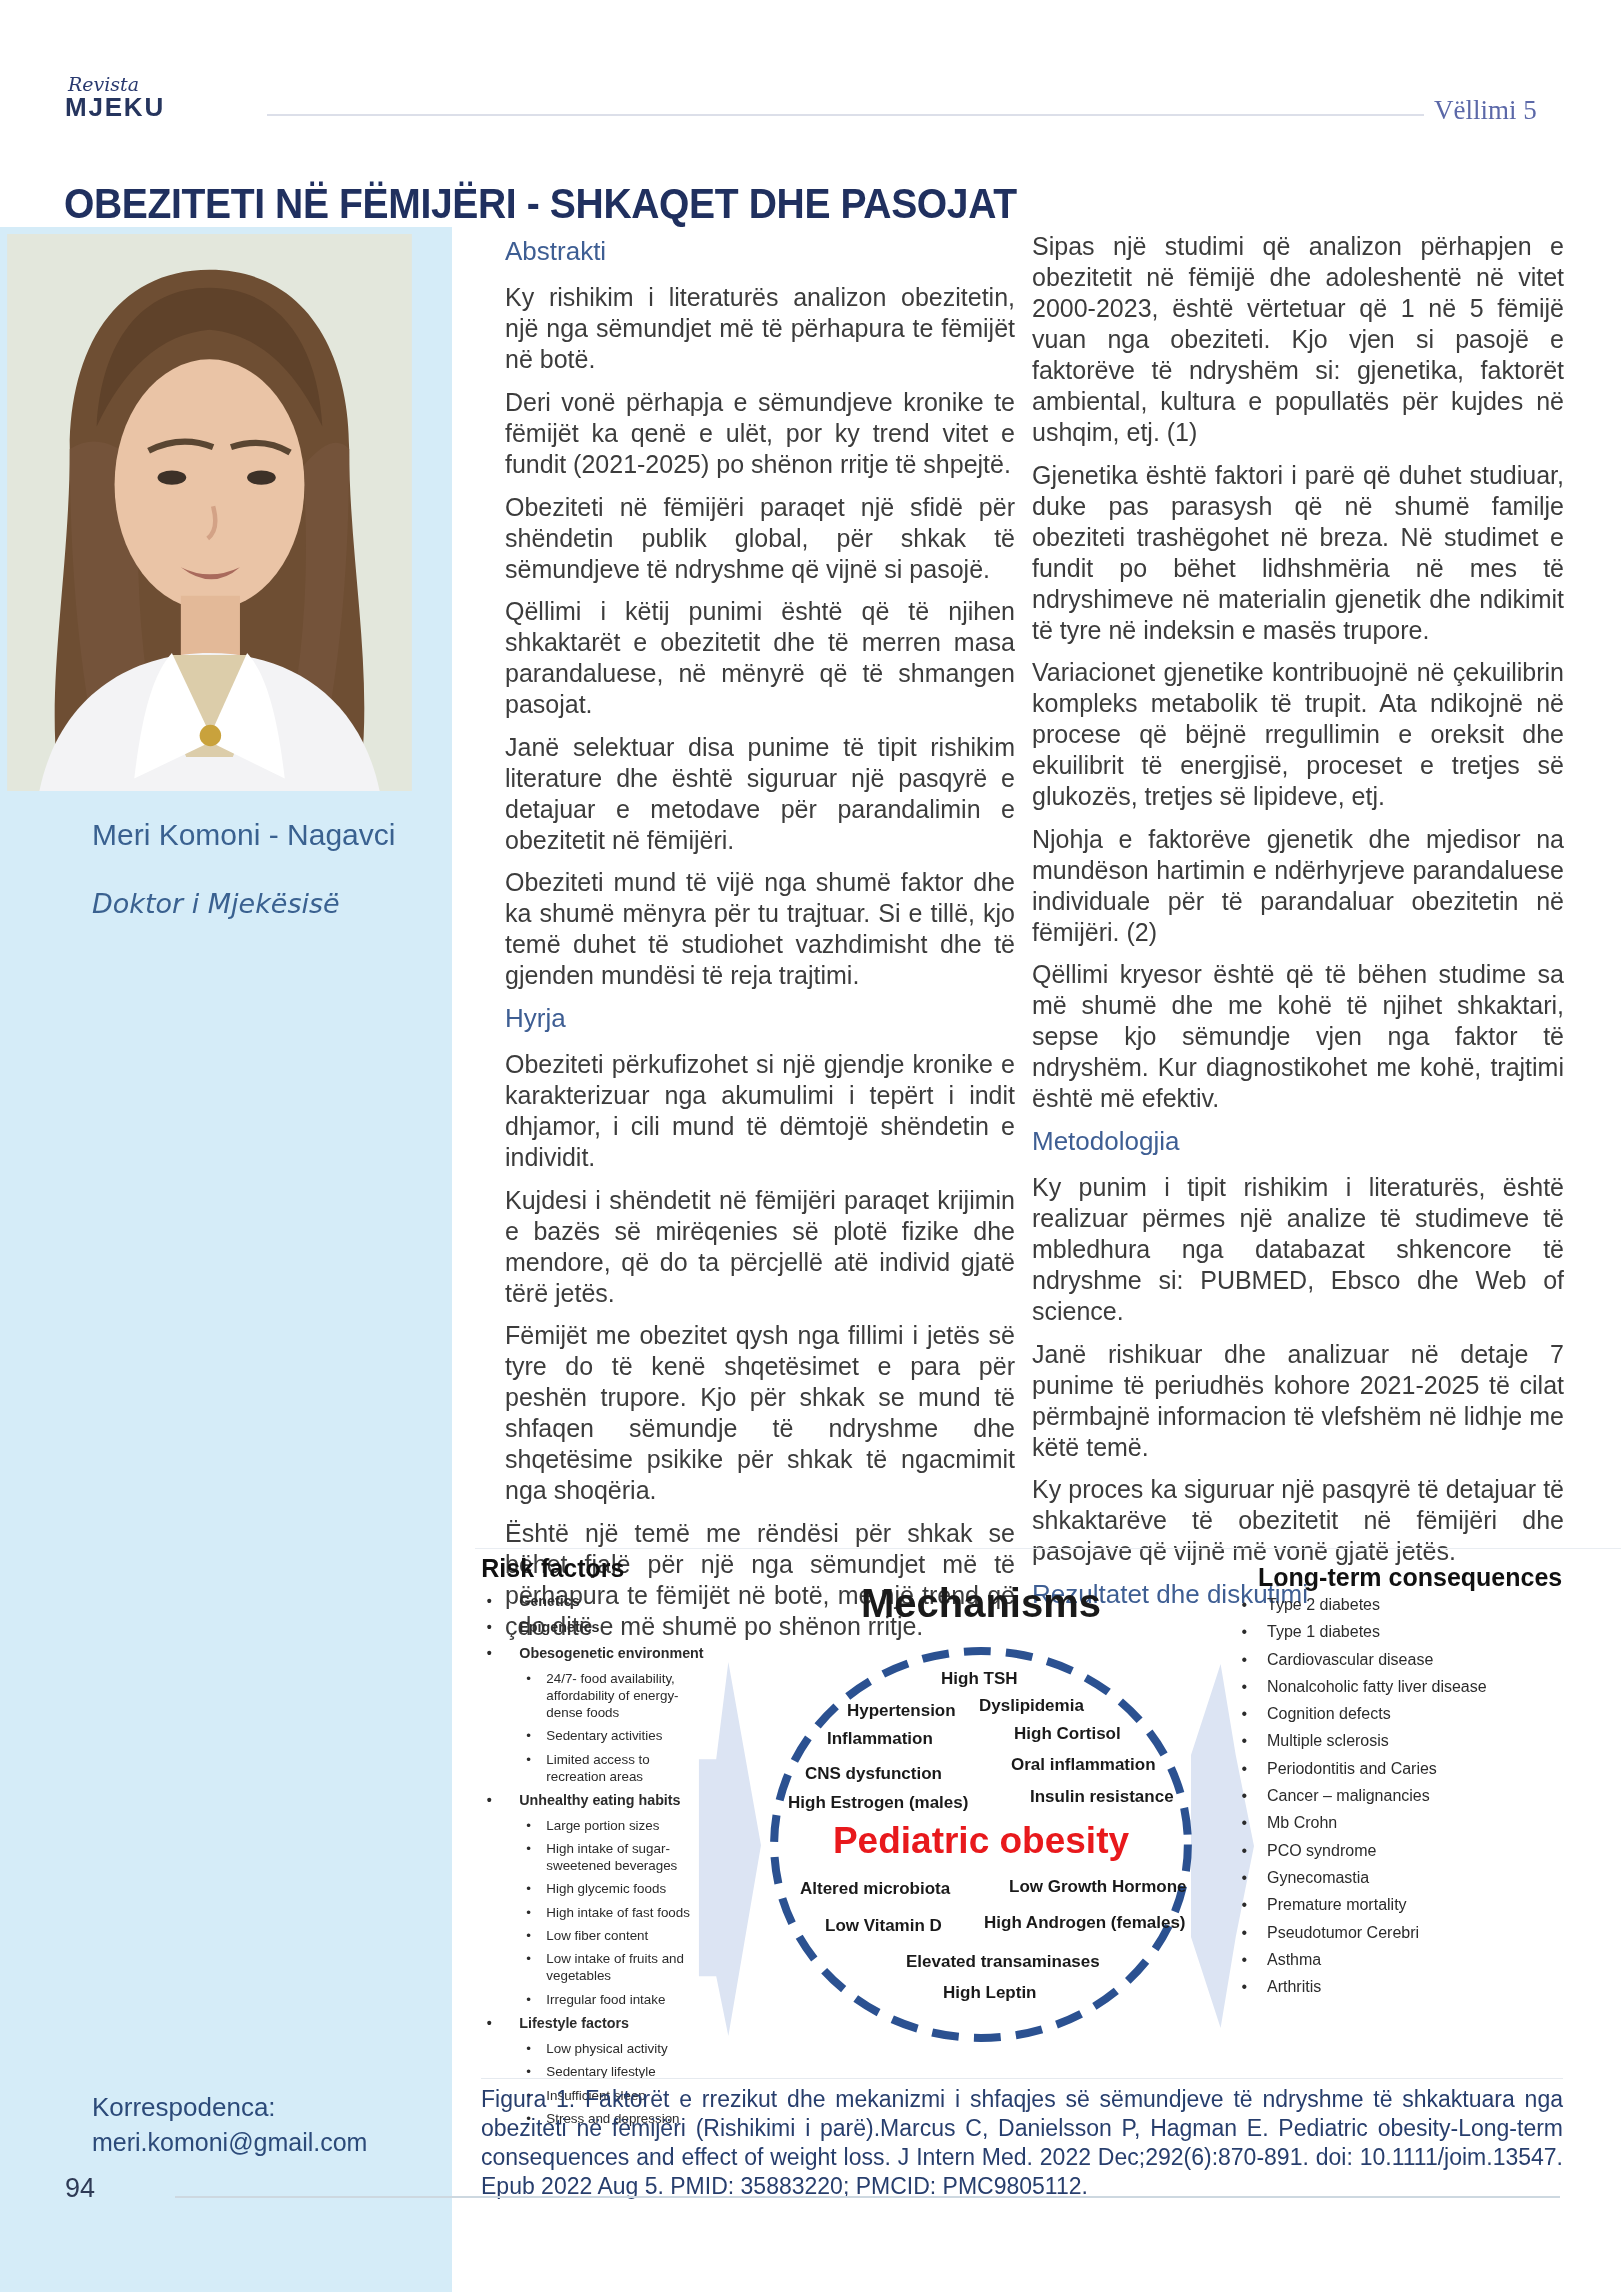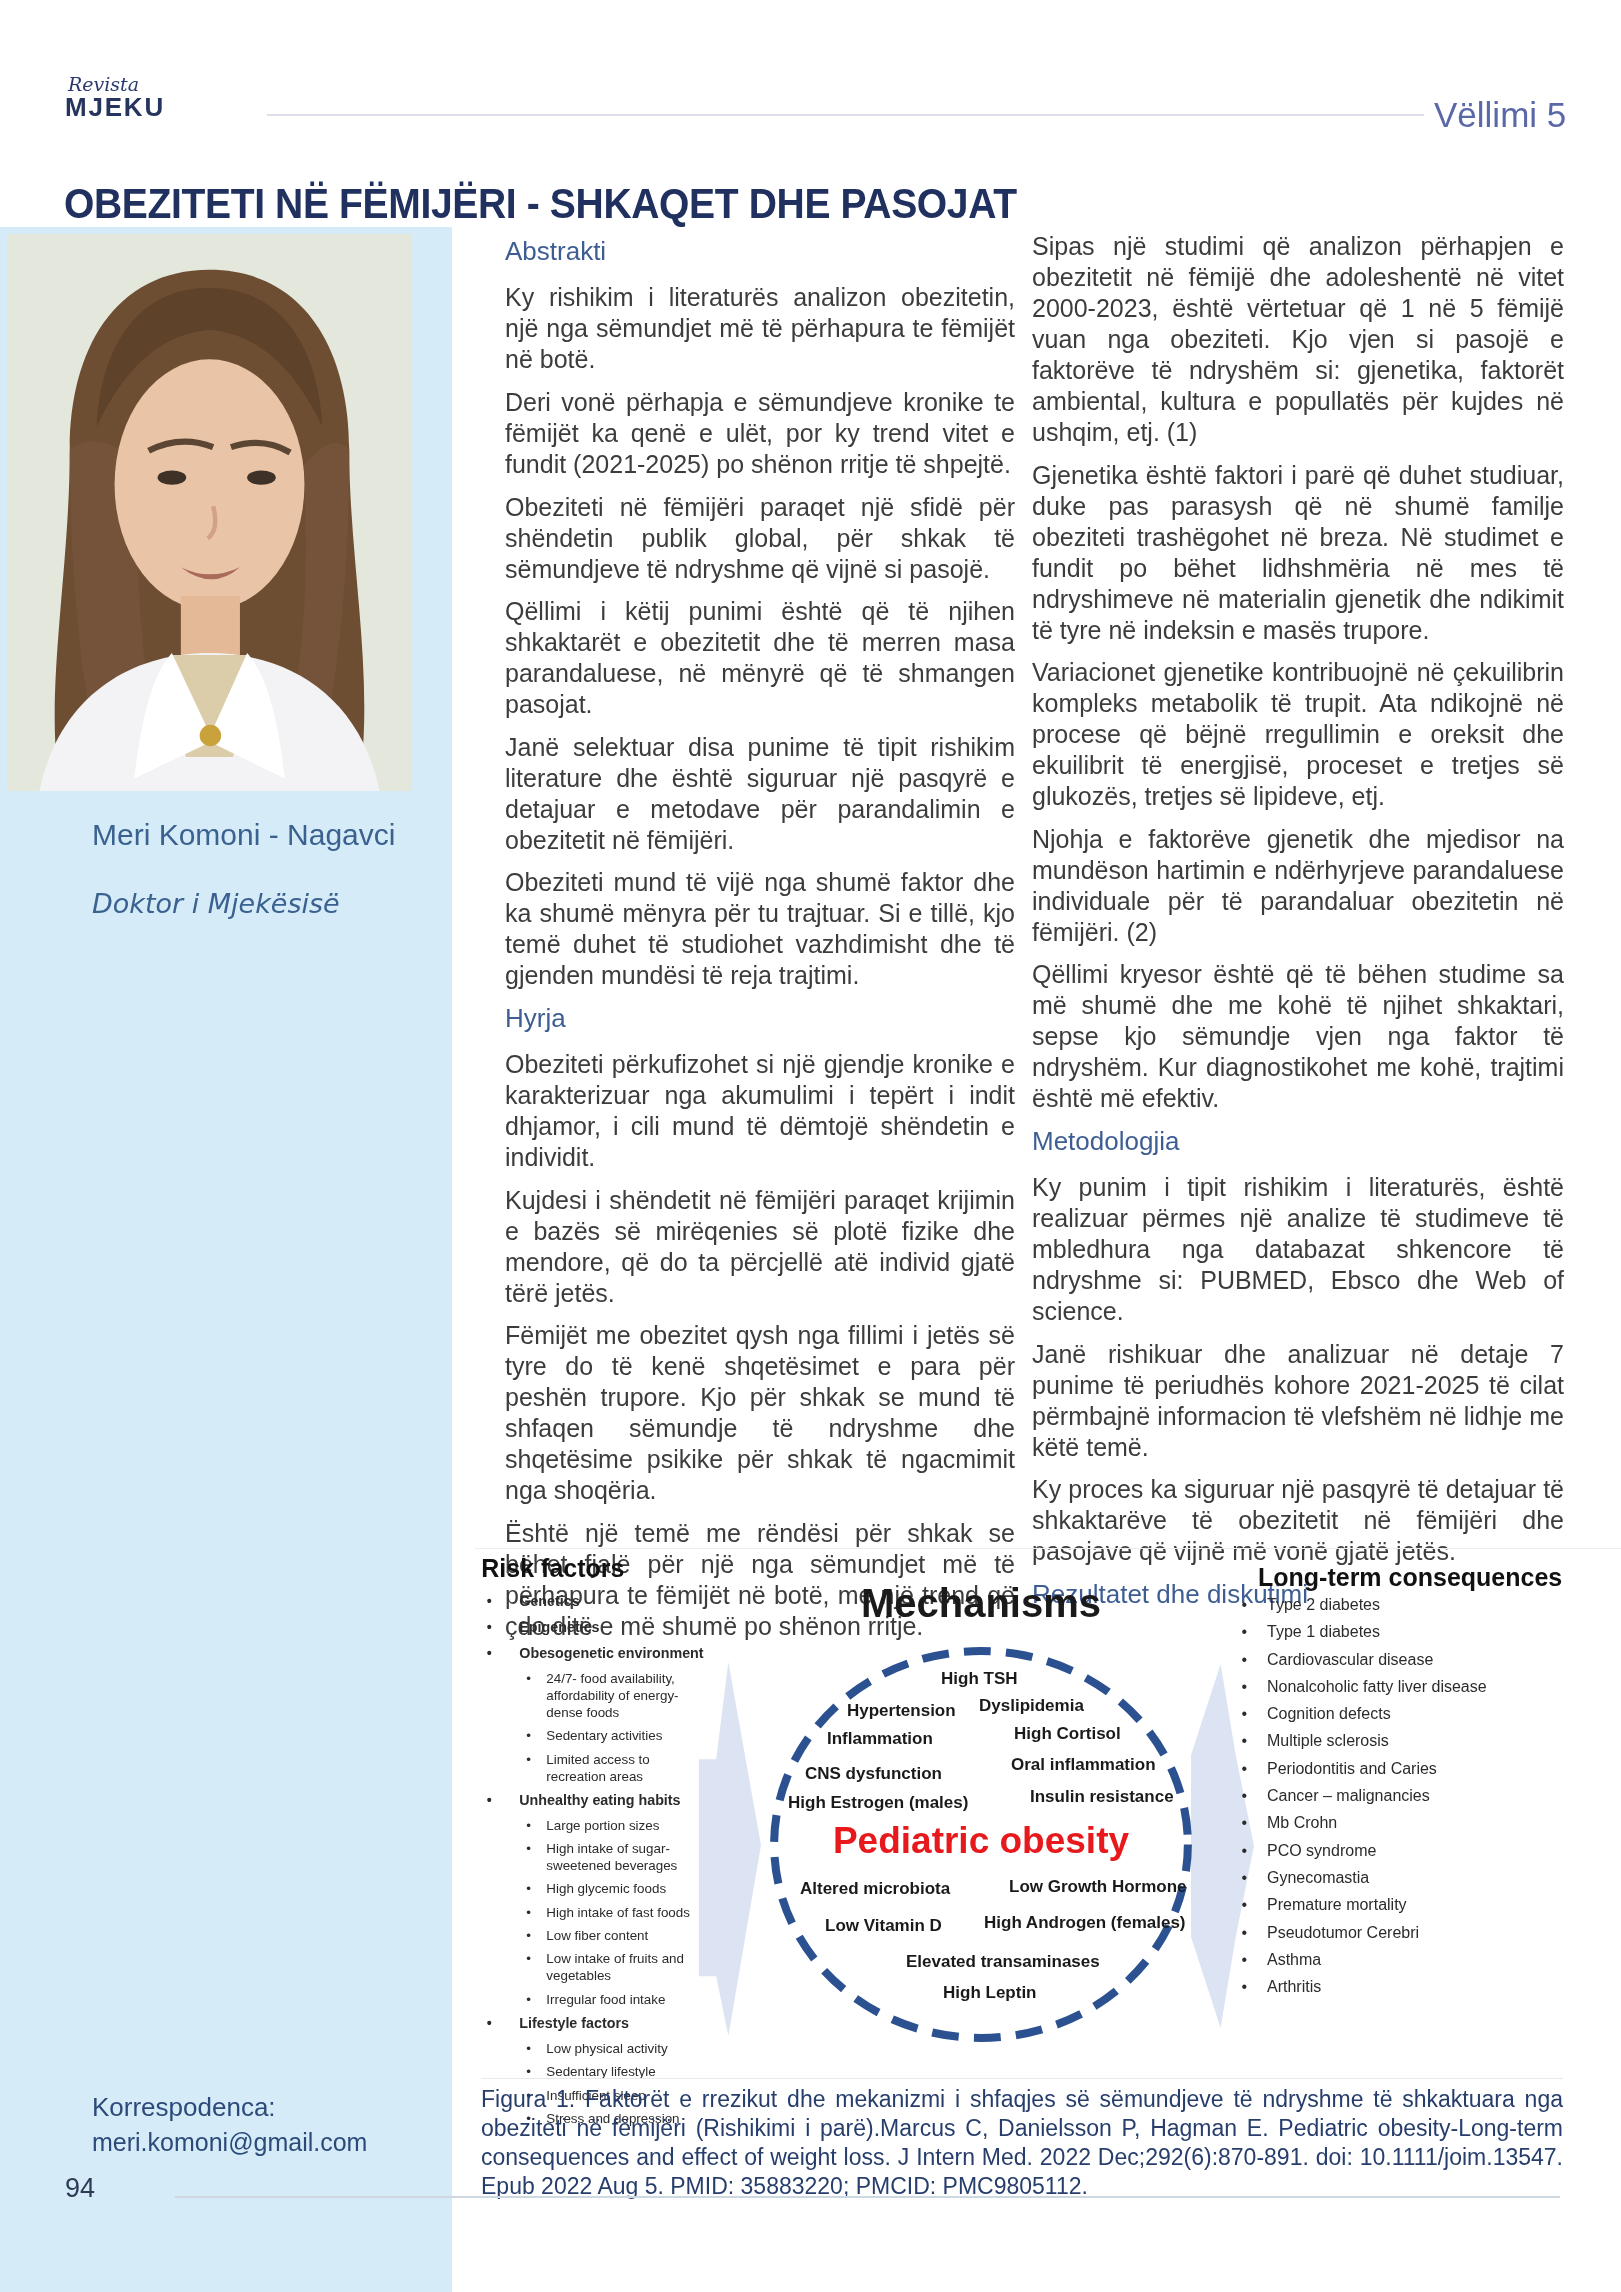--- a/index.html
+++ b/index.html
@@ -5,21 +5,21 @@
   html,body{margin:0;padding:0;background:#ffffff;}
   .page{position:relative;width:1621px;height:2293px;background:#ffffff;overflow:hidden;
         font-family:"Liberation Sans","DejaVu Sans",sans-serif;color:#3c3c3c;}
 
   
   .logo-revista{position:absolute;left:68px;top:73px;font-family:"DejaVu Serif","Liberation Serif",serif;
         font-style:italic;font-size:19px;color:#2a3a70;}
   .logo-mjeku{position:absolute;left:65px;top:92px;font-size:26px;font-weight:bold;
         letter-spacing:1.8px;color:#26355e;}
   .header-rule{position:absolute;left:267px;top:114px;width:1157px;height:1.8px;background:#dcdfe9;}
-  .volume{position:absolute;left:1434px;top:95px;font-size:35px;color:#5b68a8;}
+  .volume{position:absolute;left:1434px;top:95px;font-size:27px;color:#5b68a8;font-family:Liberation Serif, serif;}
 
   
   .title{position:absolute;left:64px;top:152px;font-size:42px;font-weight:bold;color:#20305f;
         white-space:nowrap;transform:scaleX(0.93);transform-origin:left top;letter-spacing:-0.4px;}
 
   
   .sidebar{position:absolute;left:0;top:227px;width:452px;height:2084px;background:#d5ecf8;}
   .photo{position:absolute;left:7.2px;top:7.2px;width:405px;height:557px;overflow:hidden;}
   .author-name{position:absolute;left:92px;top:591px;font-size:30px;color:#3a6190;}
   .author-role{position:absolute;left:92px;top:661px;font-size:27px;font-style:italic;color:#3a6190;

